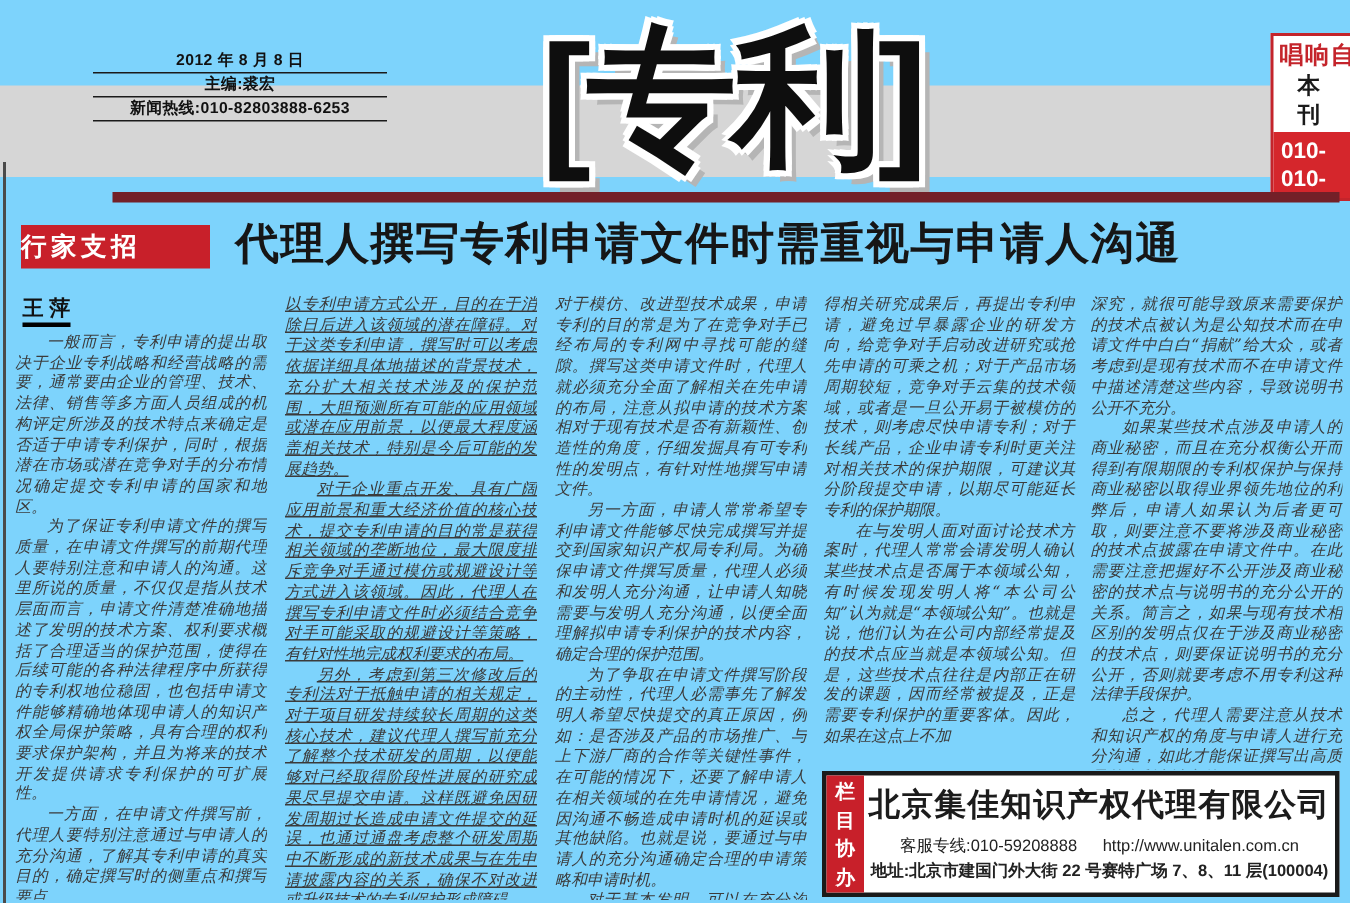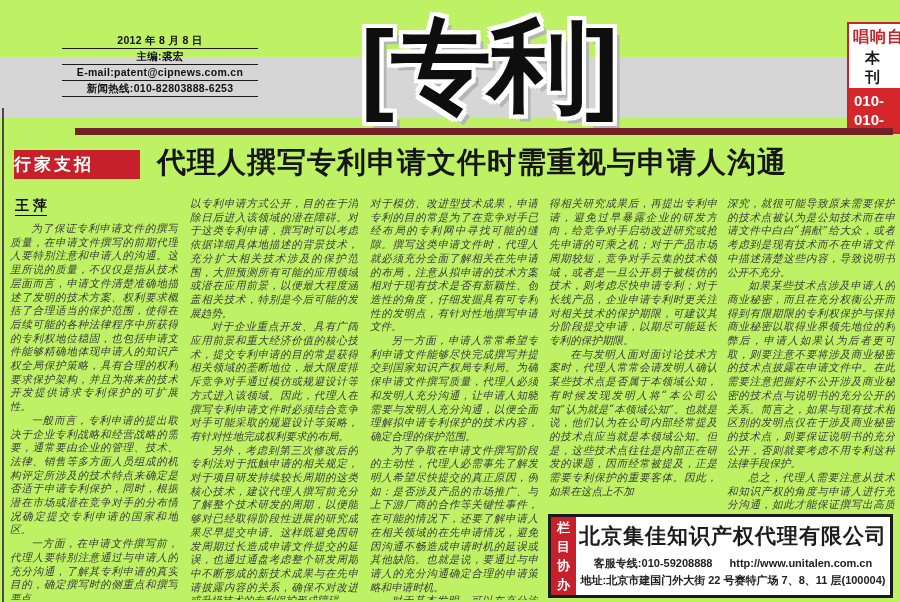--- a/index.html
+++ b/index.html
@@ -1,16 +1,16 @@
 <!DOCTYPE html>
 <html><head>
 <meta charset="utf-8">
 <style>
   html,body{margin:0;padding:0;background:#e8e8e8;}
-  .page{position:relative;width:900px;height:602px;background:#bef264;overflow:hidden;
+  .page{position:relative;width:900px;height:602px;background:#7dd3fc;overflow:hidden;
         font-family:"Liberation Sans","DejaVu Sans",sans-serif;color:#222;}
   
   .gray-band{position:absolute;left:0;top:57px;width:847px;height:61px;background:#d6d6d6;}
   .left-rule{position:absolute;left:2px;top:108px;width:2px;height:494px;background:#4a4a4a;}
   .masthead-info{position:absolute;left:62px;top:33px;width:196px;}
   .info-row{height:15px;line-height:15px;border-bottom:1.6px solid #1a1a1a;
             font-size:10.5px;font-weight:bold;text-align:center;color:#111;letter-spacing:.3px;}
   .section-title{position:absolute;left:278px;top:-4px;width:420px;text-align:center;
             font-size:100px;line-height:140px;font-weight:900;color:#0e0e0e;letter-spacing:-3px;
             font-family:"Liberation Sans","DejaVu Sans",sans-serif;
@@ -23,55 +23,54 @@
   .promo-phones{position:absolute;left:0;bottom:0;width:100%;background:#d5262c;color:#fff;
             font-weight:bold;font-size:15px;line-height:19px;padding:3px 0 3px 5px;box-sizing:border-box;}
   .red-bar{position:absolute;left:75px;top:128px;width:818px;height:7px;background:#732028;}
   
   .kicker{position:absolute;left:14px;top:150px;width:126px;height:29px;background:#c8202a;
           color:#fff;font-size:17px;font-weight:bold;text-align:left;line-height:29px;letter-spacing:3px;}
   .headline{position:absolute;left:152px;top:138px;width:748px;margin:5px;
           font-family:"Liberation Serif","DejaVu Serif",serif;font-size:29px;font-weight:bold;
           color:#161616;letter-spacing:1px;white-space:nowrap;}
   .author{position:absolute;left:15px;top:197px;font-size:14px;font-weight:bold;color:#111;
-          border-bottom:1px solid #000000;}
+          border-bottom:3px solid #000000;}
   
   .col{position:absolute;width:168px;overflow:hidden;text-align:justify;
        font-family:"DejaVu Serif","Liberation Serif",serif;font-style:italic;
        font-size:10.6px;line-height:13.7px;color:#3b3b3b;}
   .col p{margin:0;text-indent:2em;}
   .col p.cont{text-indent:0;}
   .c0{left:10px; top:222px;height:378px;}
-  .c1{left:190px;top:197px;height:403px;}
+  .c1{left:190px;top:197px;height:403px;text-decoration:underline;}
   .c2{left:370px;top:197px;height:403px;}
   .c3{left:549px;top:197px;height:316px;}
   .c4{left:727px;top:197px;height:316px;}
   
   .partner-box{position:absolute;left:548px;top:514px;width:345px;height:84px;
        border:3px solid #1a1a1a;box-sizing:border-box;display:flex;background:#fff;}
   .partner-strip{width:25px;background:#c8202a;color:#fff;display:flex;flex-direction:column;
        align-items:center;justify-content:center;gap:1px;font-size:13px;font-weight:bold;}
   .partner-content{flex:1;text-align:center;overflow:hidden;}
   .company{font-size:21px;font-weight:bold;color:#1c1c1c;letter-spacing:1px;margin-top:5px;}
-  .contact{font-size:11px;font-weight:bold;color:#222;margin-top:6px;}
+  .contact{font-size:11px;font-weight:normal;color:#222;margin-top:6px;}
   .contact span{margin:0 7px;}
   .address{font-size:11px;font-weight:bold;color:#222;margin-top:2px;}
 </style>
 </head>
 <body>
 
 <div class="page">
 
   <div class="gray-band"></div>
   <div class="left-rule"></div>
 
   <div class="masthead-info">
     <div class="info-row">2012 年 8 月 8 日</div>
     <div class="info-row">主编:裘宏</div>
-    <div class="info-row">E-mail:patent@cipnews.com.cn</div>
     <div class="info-row">新闻热线:010-82803888-6253</div>
   </div>
 
   <div class="section-title">[专利]</div>
 
   <div class="promo-box">
     <div class="promo-title">唱响自</div>
     <div class="promo-line">本</div>
     <div class="promo-line">刊</div>
     <div class="promo-phones">
@@ -80,22 +79,22 @@
     </div>
   </div>
 
   <div class="red-bar"></div>
 
   <div class="kicker">行家支招</div>
   <h1 class="headline">代理人撰写专利申请文件时需重视与申请人沟通</h1>
   <div class="author">王 萍</div>
 
   <div class="col c0">
+      <p>一般而言，专利申请的提出取决于企业专利战略和经营战略的需要，通常要由企业的管理、技术、法律、销售等多方面人员组成的机构评定所涉及的技术特点来确定是否适于申请专利保护，同时，根据潜在市场或潜在竞争对手的分布情况确定提交专利申请的国家和地区。</p>
       <p>为了保证专利申请文件的撰写质量，在申请文件撰写的前期代理人要特别注意和申请人的沟通。这里所说的质量，不仅仅是指从技术层面而言，申请文件清楚准确地描述了发明的技术方案、权利要求概括了合理适当的保护范围，使得在后续可能的各种法律程序中所获得的专利权地位稳固，也包括申请文件能够精确地体现申请人的知识产权全局保护策略，具有合理的权利要求保护架构，并且为将来的技术开发提供请求专利保护的可扩展性。</p>
-      <p>一般而言，专利申请的提出取决于企业专利战略和经营战略的需要，通常要由企业的管理、技术、法律、销售等多方面人员组成的机构评定所涉及的技术特点来确定是否适于申请专利保护，同时，根据潜在市场或潜在竞争对手的分布情况确定提交专利申请的国家和地区。</p>
       <p>一方面，在申请文件撰写前，代理人要特别注意通过与申请人的充分沟通，了解其专利申请的真实目的，确定撰写时的侧重点和撰写要点。</p>
     </div>
   <div class="col c1">
       <p class="cont">以专利申请方式公开，目的在于消除日后进入该领域的潜在障碍。对于这类专利申请，撰写时可以考虑依据详细具体地描述的背景技术，充分扩大相关技术涉及的保护范围，大胆预测所有可能的应用领域或潜在应用前景，以便最大程度涵盖相关技术，特别是今后可能的发展趋势。</p>
       <p>对于企业重点开发、具有广阔应用前景和重大经济价值的核心技术，提交专利申请的目的常是获得相关领域的垄断地位，最大限度排斥竞争对手通过模仿或规避设计等方式进入该领域。因此，代理人在撰写专利申请文件时必须结合竞争对手可能采取的规避设计等策略，有针对性地完成权利要求的布局。</p>
       <p>另外，考虑到第三次修改后的专利法对于抵触申请的相关规定，对于项目研发持续较长周期的这类核心技术，建议代理人撰写前充分了解整个技术研发的周期，以便能够对已经取得阶段性进展的研究成果尽早提交申请。这样既避免因研发周期过长造成申请文件提交的延误，也通过通盘考虑整个研发周期中不断形成的新技术成果与在先申请披露内容的关系，确保不对改进或升级技术的专利保护形成障碍。</p>
     </div>
   <div class="col c2">
       <p class="cont">对于模仿、改进型技术成果，申请专利的目的常是为了在竞争对手已经布局的专利网中寻找可能的缝隙。撰写这类申请文件时，代理人就必须充分全面了解相关在先申请的布局，注意从拟申请的技术方案相对于现有技术是否有新颖性、创造性的角度，仔细发掘具有可专利性的发明点，有针对性地撰写申请文件。</p>
       <p>另一方面，申请人常常希望专利申请文件能够尽快完成撰写并提交到国家知识产权局专利局。为确保申请文件撰写质量，代理人必须和发明人充分沟通，让申请人知晓需要与发明人充分沟通，以便全面理解拟申请专利保护的技术内容，确定合理的保护范围。</p>

